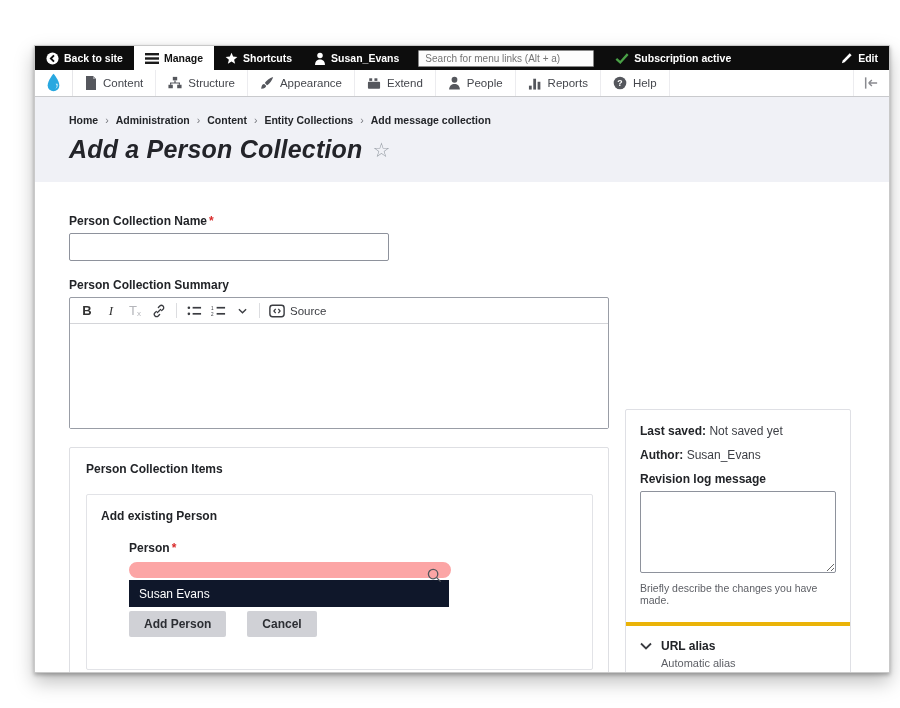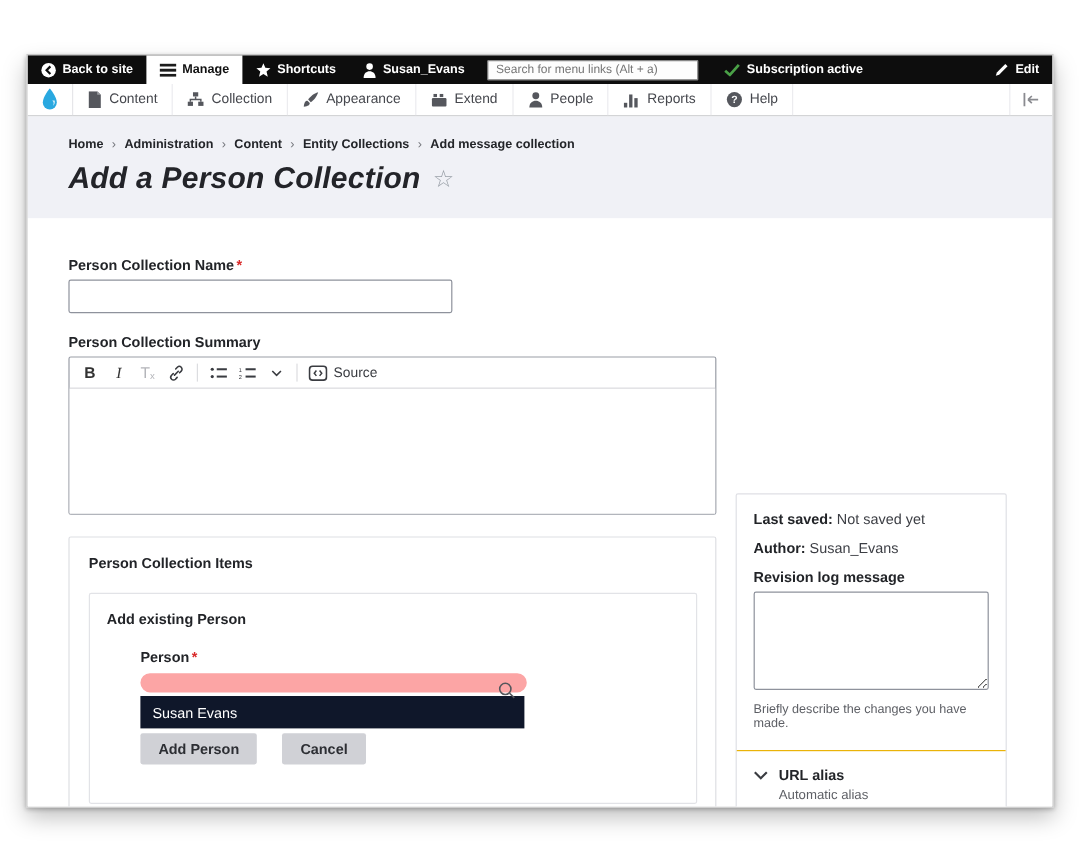--- a/index.html
+++ b/index.html
@@ -1,19 +1,19 @@
 <!DOCTYPE html>
 <html><head>
 <meta charset="utf-8">
 <style>
   * { margin:0; padding:0; box-sizing:border-box; }
   html,body { width:900px; height:708px; background:#ffffff; font-family:"Liberation Sans", sans-serif; }
 
   .page {
-    position:absolute; left:22px; top:45px; width:856px; height:628px;
+    position:absolute; left:34px; top:45px; width:856px; height:628px;
     background:#fff; border:1px solid #c9c9c9;
     box-shadow:0 2px 4px rgba(0,0,0,.28), 0 9px 18px rgba(0,0,0,.25);
     overflow:hidden;
   }
 
   
   .topbar {
     height:24px; background:#0d0d0d; display:flex; align-items:stretch;
     color:#fff; font-size:10.5px; font-weight:bold;
   }
@@ -102,21 +102,21 @@
   .side-box { border:1px solid #dfe0e5; border-radius:2px; background:#fff; }
   .side-sec1 { padding:14px 14px 16px; }
   .side-line { font-size:12px; color:#3c3e44; margin-bottom:10px; }
   .side-line b { color:#222428; }
   .rev-label { margin-top:4px; margin-bottom:5px; }
   .rev-textarea {
     width:100%; height:82px; border:1px solid #8e929c; border-radius:2px;
     resize:both; outline:none; font-family:"Liberation Sans", sans-serif; font-size:12px; padding:4px;
   }
   .help-text { font-size:10.5px; color:#5d5f65; margin-top:5px; }
-  .side-sec2 { border-top:1px solid #eab308; padding:13px 14px 14px; display:flex; gap:9px; cursor:pointer; }
+  .side-sec2 { border-top:4px solid #eab308; padding:13px 14px 14px; display:flex; gap:9px; cursor:pointer; }
   .url-alias-label { font-size:12px; font-weight:bold; color:#222428; }
   .url-alias-value { font-size:11px; color:#5d5f65; margin-top:4px; }
 </style>
 </head>
 <body>
 
 <div class="page">
 
   <div class="topbar">
     <div class="topbar-item">
@@ -180,21 +180,21 @@
       </svg>
       <span>Content</span>
     </div>
     <div class="nav-item">
       <svg width="14" height="14" viewBox="0 0 16 16">
         <rect x="5.5" y="1" width="5" height="4" fill="#55575d"></rect>
         <rect x="0.5" y="10" width="5" height="4" fill="#55575d"></rect>
         <rect x="10.5" y="10" width="5" height="4" fill="#55575d"></rect>
         <path d="M8 5 v3 M3 10 V8 h10 v2" stroke="#55575d" stroke-width="1.4" fill="none"></path>
       </svg>
-      <span>Collection</span>
+      <span>Structure</span>
     </div>
     <div class="nav-item">
       <svg width="14" height="14" viewBox="0 0 16 16">
         <path d="M15 1 C11 2 7 5.5 5.5 8 L8 10.5 C10.5 9 14 5 15 1 Z" fill="#55575d"></path>
         <path d="M4.8 9 C3 9 1.6 10.5 1.3 14.7 C5.5 14.4 7 13 7 11.2 Z" fill="#55575d"></path>
       </svg>
       <span>Appearance</span>
     </div>
     <div class="nav-item">
       <svg width="14" height="13" viewBox="0 0 16 15">

